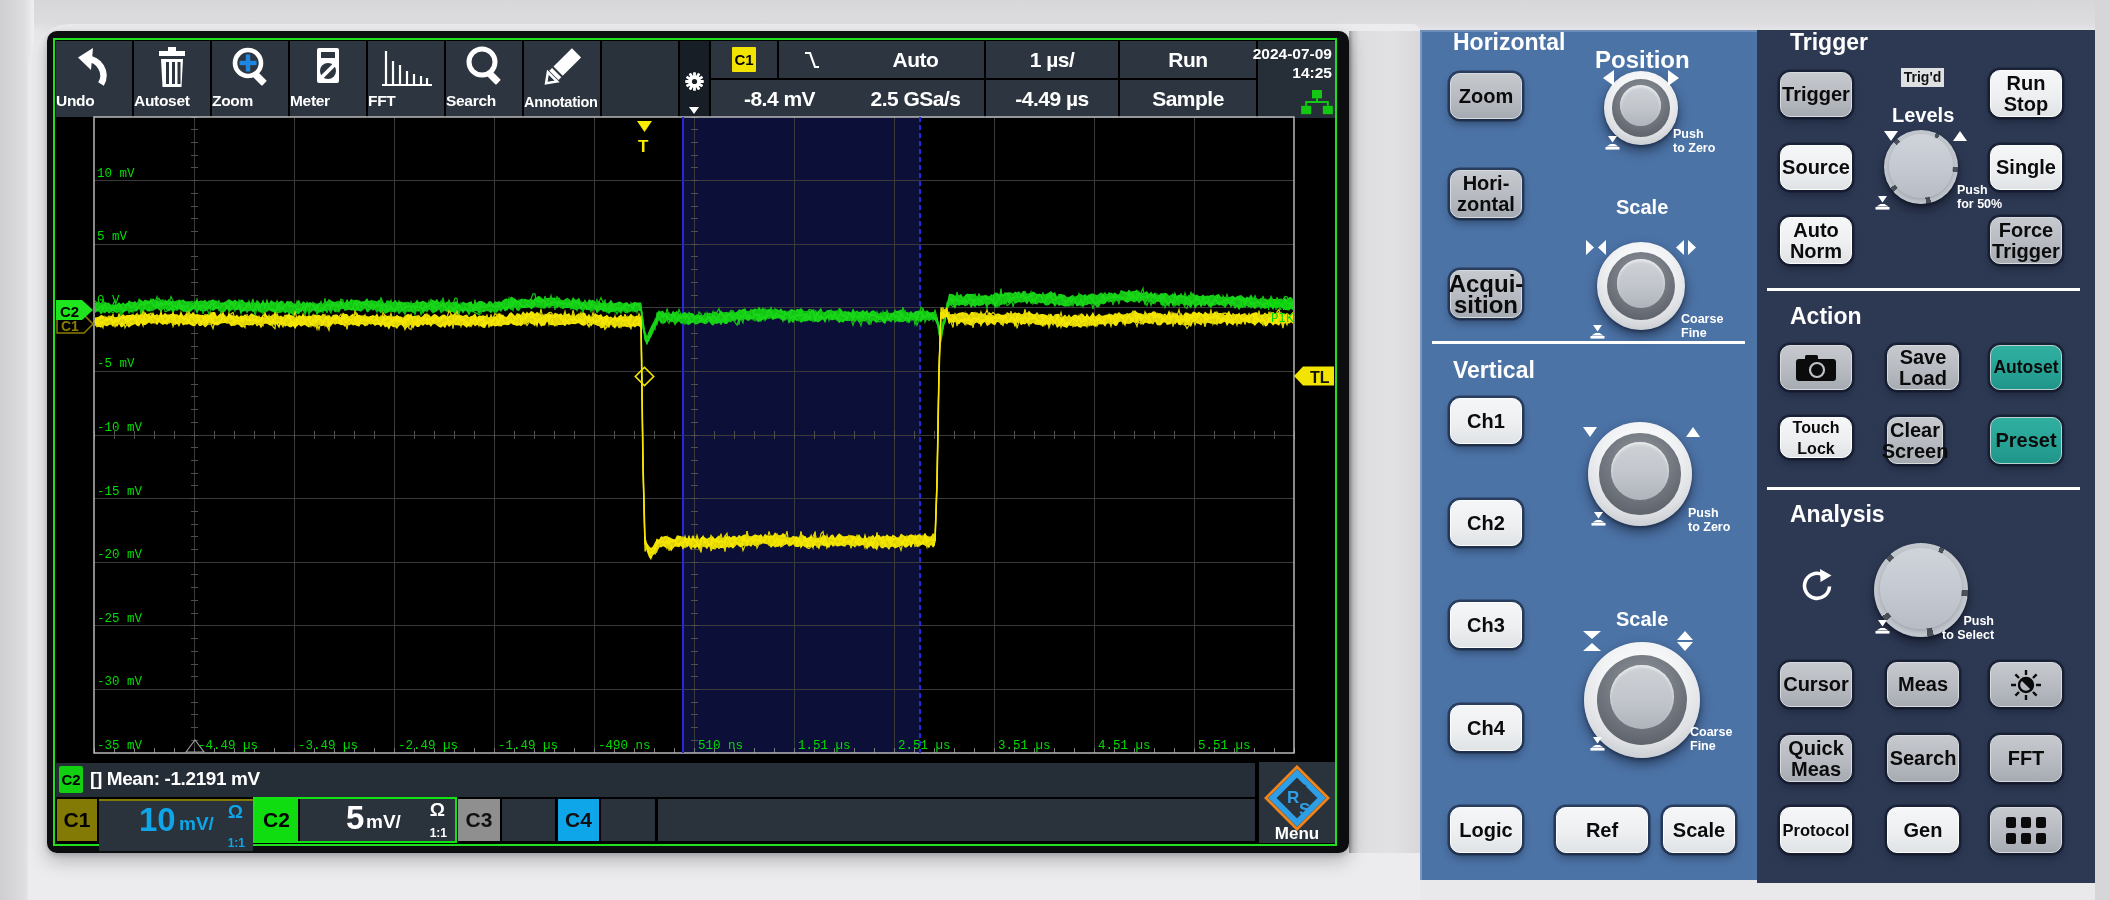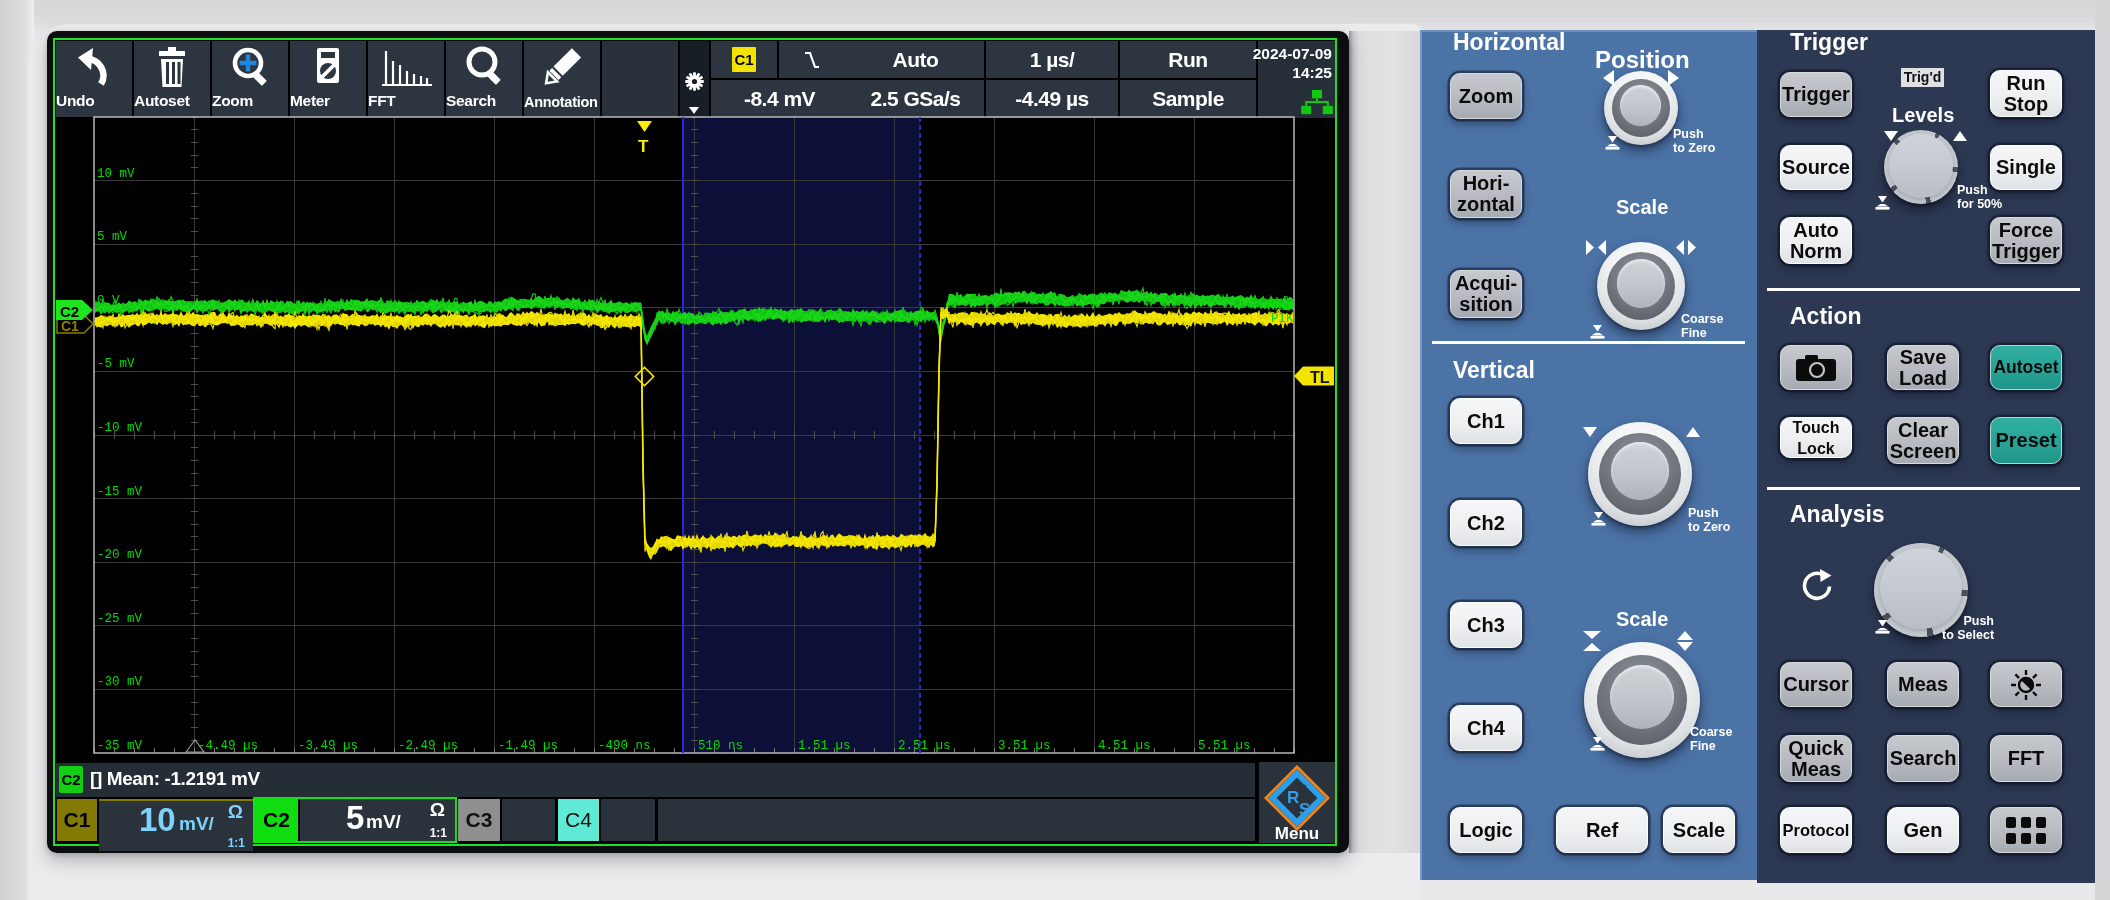--- a/index.html
+++ b/index.html
@@ -455,56 +455,56 @@
 <path d="M57,314 v19 h27 l9,-9 l-9,-9 Z" fill="#000" stroke="#8a7d00" stroke-width="1.5"></path>
 <text x="61" y="331" font-family="Liberation Sans" font-size="14" font-weight="bold" fill="#8a7d00">C1</text>
 <path d="M56,300 h26 l11,10 l-11,10 h-26 Z" fill="#1ee51e"></path>
 <text x="60" y="317" font-family="Liberation Sans" font-size="15" font-weight="bold" fill="#000">C2</text>
 </svg></div>
         <div class="abs" style="left:1px;top:723px;width:1199px;height:34px;background:#252d36">
           <div class="abs" style="left:3px;top:3px;width:24px;height:27px;background:#12cf12;border-radius:2px;color:#000;font-weight:bold;font-size:15px;text-align:center;line-height:27px">C2</div>
           <div class="abs" style="left:34px;top:5px;color:#fff;font-size:19px;font-weight:bold;letter-spacing:-0.4px">[] Mean: -1.2191 mV</div>
         </div>
         <div class="abs" style="left:2px;top:759px;width:40px;height:42px;background:#837a06;color:#000;font-weight:bold;font-size:21px;text-align:center;line-height:42px">C1</div>
-        <div class="chipcell" style="left:44px;top:759px;width:154px;height:52px;border-top:2px solid #837a06;color:#7dd3fc">
+        <div class="chipcell" style="left:44px;top:759px;width:154px;height:52px;border-top:2px solid #837a06;color:#0ea5e9">
 <span class="abs" style="left:40px;top:0px;font-size:33px;font-weight:bold">10</span>
           <span class="abs" style="left:80px;top:12px;font-size:19px;font-weight:bold">mV/</span>
 <span class="abs" style="right:10px;top:0px;font-size:19px;font-weight:bold">Ω</span>
           <span class="abs" style="right:8px;bottom:1px;font-size:12px;font-weight:bold">1:1</span>
         </div>
         <div class="abs" style="left:198px;top:757px;width:204px;height:46px;border:2px solid #12e312"></div>
         <div class="abs" style="left:200px;top:759px;width:43px;height:42px;background:#0fdd0f;color:#000;font-weight:bold;font-size:21px;text-align:center;line-height:42px">C2</div>
         <div class="chipcell" style="left:245px;top:759px;width:155px;height:42px;color:#fff">
 <span class="abs" style="left:46px;top:0px;font-size:33px;font-weight:bold">5</span>
           <span class="abs" style="left:66px;top:12px;font-size:19px;font-weight:bold">mV/</span>
 <span class="abs" style="right:10px;top:0px;font-size:19px;font-weight:bold">Ω</span>
           <span class="abs" style="right:8px;bottom:1px;font-size:12px;font-weight:bold">1:1</span>
         </div>
         <div class="abs" style="left:403px;top:759px;width:42px;height:42px;background:#8f8f8f;color:#111;font-weight:bold;font-size:21px;text-align:center;line-height:42px">C3</div>
         <div class="chipcell" style="left:447px;top:759px;width:53px;height:42px"></div>
-        <div class="abs" style="left:503px;top:759px;width:41px;height:42px;background:#5eead4;color:#111;font-weight:normal;font-size:21px;text-align:center;line-height:42px">C4</div>
+        <div class="abs" style="left:503px;top:759px;width:41px;height:42px;background:#0ea5e9;color:#111;font-weight:bold;font-size:21px;text-align:center;line-height:42px">C4</div>
         <div class="chipcell" style="left:546px;top:759px;width:54px;height:42px"></div>
         <div class="chipcell" style="left:603px;top:759px;width:597px;height:42px"></div>
         <div class="chipcell" style="left:1204px;top:722px;width:76px;height:81px"></div>
         <svg class="abs" style="left:1209px;top:725px" width="66" height="66" viewBox="0 0 66 66">
 <polygon points="33,2 64,33 33,64 2,33" fill="#2a323c" stroke="#f08418" stroke-width="3"></polygon>
 <polygon points="33,8.5 57.5,33 33,57.5 8.5,33" fill="none" stroke="#2e9fe6" stroke-width="6"></polygon>
 <path d="M41 20 Q35 30 37 36 Q39 43 33 49" fill="none" stroke="#2a323c" stroke-width="3.4"></path>
 <text x="23" y="38" font-size="17" font-weight="bold" fill="#2e9fe6" font-family="Liberation Sans">R</text>
 <text x="35" y="50" font-size="17" font-weight="bold" fill="#2e9fe6" font-family="Liberation Sans">S</text>
 </svg>
         <div class="abs" style="left:1204px;top:784px;width:76px;text-align:center;color:#fff;font-weight:bold;font-size:17px">Menu</div>
       </div>
     </div>
     <div class="abs" style="left:1420px;top:30px;width:337px;height:850px;background:#4c73a6;border-left:2px solid #7a97c0;border-top:2px solid #6e8db9"></div>
     <div class="abs" style="left:1757px;top:30px;width:338px;height:853px;background:#2d3953"></div>
     <div class="hdr" style="left:1453px;top:29px">Horizontal</div>
     <div class="btn " style="left:1450px;top:73px;width:72px;height:46px;font-size:20px">Zoom</div>
     <div class="btn " style="left:1450px;top:170px;width:72px;height:48px;font-size:20px">Hori-<br>zontal</div>
-    <div class="btn " style="left:1450px;top:270px;width:72px;height:48px;font-size:20px">Acqui-<br>sition</div>
+    <div class="btn " style="left:1450px;top:270px;width:72px;height:48px;font-size:24px">Acqui-<br>sition</div>
     <div class="hdr" style="left:1595px;top:46px;font-size:24px">Position</div>
     <div class="knob" style="left:1604px;top:71px;width:74px;height:74px">
       <i>
         <b></b>
       </i>
     </div>
     <div class="arr" style="left:1603px;top:70px;border-top:8px solid transparent;border-bottom:8px solid transparent;border-right:11px solid #fff"></div>
     <div class="arr" style="left:1668px;top:70px;border-top:8px solid transparent;border-bottom:8px solid transparent;border-left:11px solid #fff"></div>
     <div class="small" style="left:1673px;top:127px">Push<br>to Zero</div>
     <svg class="abs" style="left:1604px;top:136px" width="17" height="15" viewBox="0 0 17 15">
@@ -595,21 +595,21 @@
     <div class="btn " style="left:1780px;top:345px;width:72px;height:45px;font-size:20px">
       <svg width="42" height="28" viewBox="0 0 42 28">
         <rect x="1" y="5" width="40" height="22" rx="3" fill="#0b0b0b"></rect>
         <rect x="10" y="1" width="13" height="7" rx="1.5" fill="#0b0b0b"></rect>
         <circle cx="22" cy="16" r="7" fill="#0b0b0b" stroke="#bfc3c9" stroke-width="2.2"></circle>
       </svg>
     </div>
     <div class="btn " style="left:1887px;top:345px;width:72px;height:45px;font-size:20px">Save<br>Load</div>
     <div class="btn t" style="left:1990px;top:345px;width:72px;height:45px;font-size:17.5px">Autoset</div>
     <div class="btn w" style="left:1780px;top:417px;width:72px;height:41px;font-size:16px">Touch<br>Lock</div>
-    <div class="btn " style="left:1887px;top:417px;width:72px;height:47px;font-size:20px">Clear<br>Screen</div>
+    <div class="btn " style="left:1887px;top:417px;width:56px;height:47px;font-size:20px">Clear<br>Screen</div>
     <div class="btn t" style="left:1990px;top:417px;width:72px;height:47px;font-size:20px">Preset</div>
     <div class="divider" style="left:1767px;top:487px;width:313px"></div>
     <div class="hdr" style="left:1790px;top:501px">Analysis</div>
     <svg class="abs" style="left:1800px;top:569px" width="34" height="34" viewBox="0 0 34 34">
 <path d="M22.5 5.6 A 12.5 12.5 0 1 0 29.5 17.5" fill="none" stroke="#fff" stroke-width="3.6"></path>
 <path d="M20 0 L31.5 6.5 L20.5 13 Z" fill="#fff"></path>
     </svg>
     <div class="knob2" style="left:1874px;top:543px;width:94px;height:94px">
       <i></i>
     </div>

